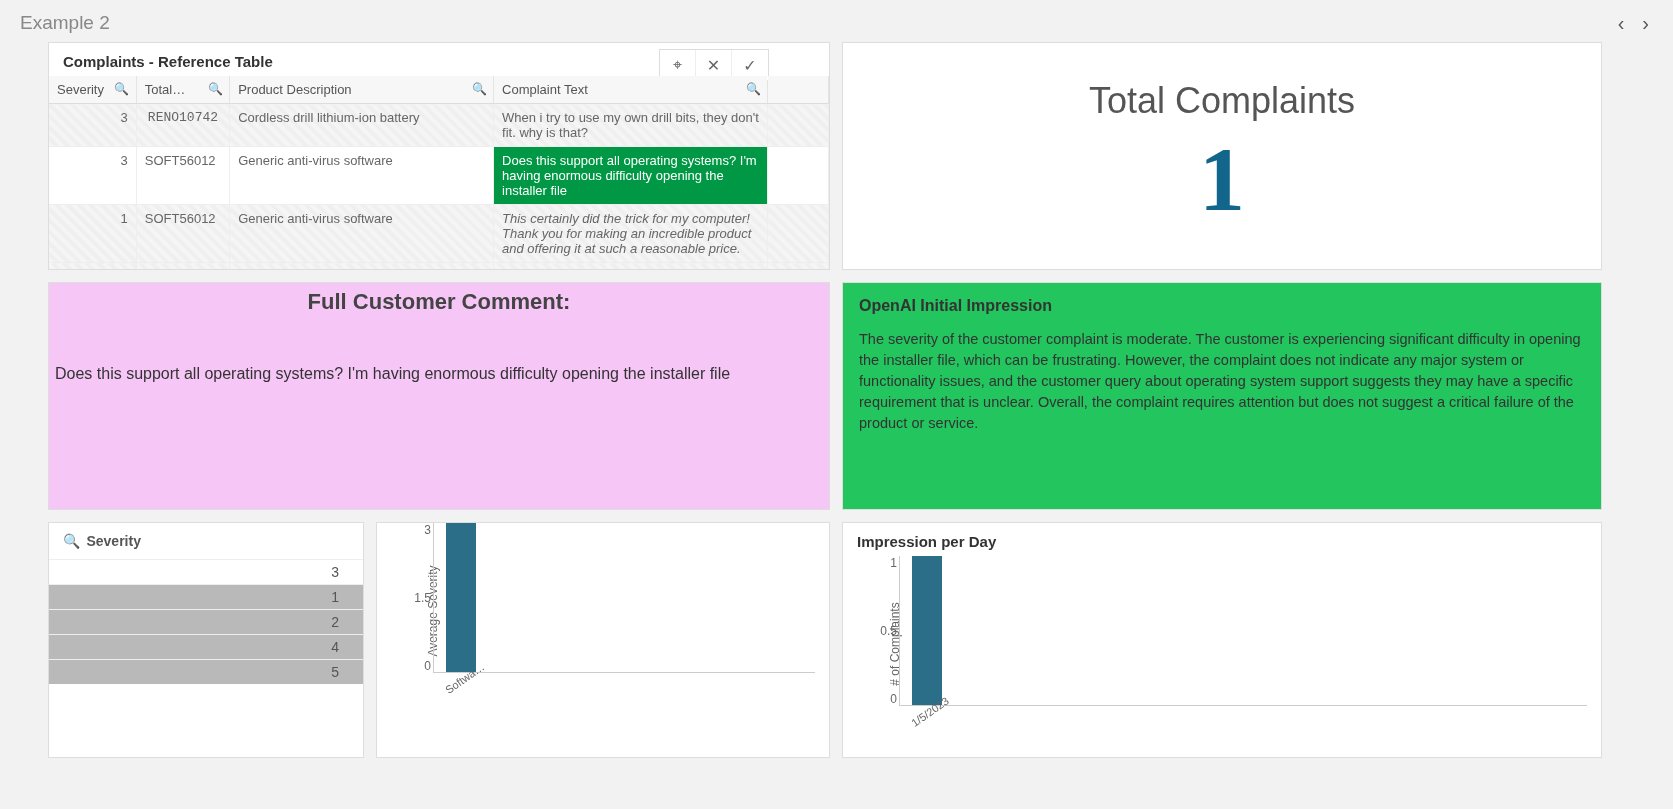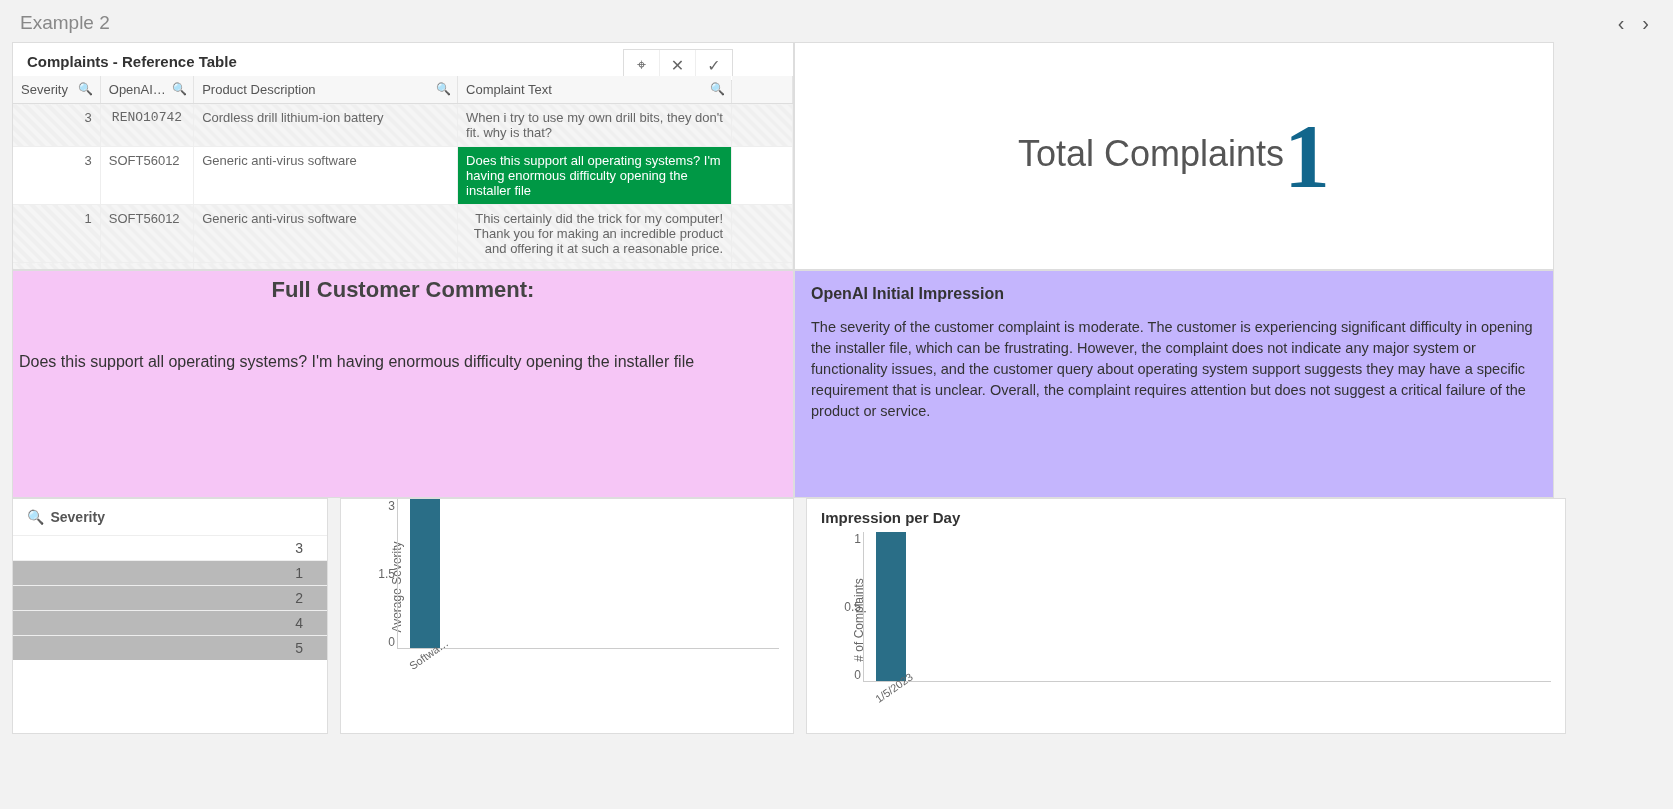--- a/index.html
+++ b/index.html
@@ -1,51 +1,51 @@
 <!DOCTYPE html>
 <html><head>
 <meta charset="utf-8">
 <style>
   * { box-sizing: border-box; margin: 0; padding: 0; }
   html, body { width: 1673px; height: 809px; font-family: "Segoe UI", Arial, sans-serif; background: #f2f2f2; color: #333; }
   .page-title { font-size: 19px; color: #888; padding: 12px 20px 8px 20px; font-weight: 400; }
   .nav-arrows { position: absolute; top: 10px; right: 18px; display: flex; gap: 6px; color: #555; }
   .nav-arrows span { font-size: 20px; cursor: pointer; padding: 2px 6px; }
 
-  .grid { display: grid; grid-template-columns: 782px 760px; grid-template-rows: 228px 228px 236px; padding: 0 12px 12px 12px; }
+  .grid { display: grid; grid-template-columns: 782px 760px; grid-template-rows: 228px 228px 236px; gap: 12px; padding: 0 12px 12px 12px; margin-left: 36px; }
   .cell { background: #fff; border: 1px solid #ddd; position: relative; overflow: hidden; }
 
   
   .card-title { font-size: 15px; font-weight: 700; padding: 10px 14px 6px 14px; color: #333; }
 
   
   #complaints-card { grid-column: 1; grid-row: 1; }
   .table-toolbar { position: absolute; top: 6px; right: 60px; display: flex; border: 1px solid #ddd; background: #fff; }
   .table-toolbar .btn { width: 36px; height: 30px; display:flex; align-items:center; justify-content:center; color:#666; cursor:pointer; border-right:1px solid #eee; }
   .table-toolbar .btn:last-child { border-right:none; }
   table.ref { width: 100%; table-layout: fixed; border-collapse: collapse; font-size: 13px; }
   table.ref th { text-align: left; font-weight: 400; color:#555; background:#f7f7f7; border-bottom:1px solid #ddd; padding: 6px 8px; position: relative; border-right:1px solid #e4e4e4; }
   table.ref td { padding: 6px 8px; vertical-align: top; border-bottom:1px solid #eee; color:#666; border-right:1px solid #eee; }
   .search-icon { position:absolute; right:6px; top:6px; color:#bbb; font-size:12px; }
   tr.dim td { background: repeating-linear-gradient(45deg,#f5f5f5,#f5f5f5 4px,#efefef 4px,#efefef 8px); }
   tr td.sel { background:#009845 !important; color:#fff; }
   col.c1{width:86px;} col.c2{width:92px;} col.c3{width:260px;} col.c4{width:270px;} col.c5{width:60px;}
 
   
-  #total-card { grid-column:2; grid-row:1; display:flex; flex-direction:row; align-items:center; justify-content:center; }
+  #total-card { grid-column:2; grid-row:1; display:flex; flex-direction:column; align-items:center; justify-content:center; }
   #total-card .label { font-size:36px; color:#555; margin-bottom:4px; font-weight:400;}
   #total-card .value { font-size:92px; color:#12668c; font-weight:700; font-family: Georgia, serif; }
 
   
   #comment-card { grid-column:1; grid-row:2; background:#f6c6f6; background:linear-gradient(#f6c6f6,#f6c6f6); padding: 6px; }
   #comment-card .ttl { text-align:center; font-size:22px; font-weight:700; color:#444; margin-bottom:50px; }
   #comment-card .body { font-size:16px; color:#333; }
 
   
-  #ai-card { grid-column:2; grid-row:2; background:#c4b5fd; padding: 14px 16px; }
+  #ai-card { grid-column:2; grid-row:2; background:#22c55e; padding: 14px 16px; }
   #ai-card .ttl { font-size:16px; font-weight:700; color:#333; margin-bottom:14px; }
   #ai-card .body { font-size:14.5px; color:#333; line-height:1.45; }
 
   
   .bottom-row { grid-column: 1 / span 2; grid-row:3; display:grid; grid-template-columns: 316px 454px 760px; gap:12px; }
   .filter-card .hdr { padding:10px 14px; color:#555; font-weight:700; font-size:14px; display:flex; align-items:center; gap:6px; }
   .filter-list { display:flex; flex-direction:column; }
   .filter-list .item { text-align:right; padding:4px 24px; font-size:14px; color:#555; border-top:1px solid #eee; background:#b9b9b9; }
   .filter-list .item.active { background:#fff; }
 
@@ -88,21 +88,21 @@
       <colgroup>
           <col class="c1">
           <col class="c2">
           <col class="c3">
           <col class="c4">
           <col class="c5">
         </colgroup>
       <thead>
           <tr>
         <th><span>Severity</span><span class="search-icon">🔍</span></th>
-        <th><span>OpenAI…</span><span class="search-icon">🔍</span></th>
+        <th><span>Total…</span><span class="search-icon">🔍</span></th>
         <th><span>Product Description</span><span class="search-icon">🔍</span></th>
         <th><span>Complaint Text</span><span class="search-icon">🔍</span></th>
         <th></th>
       </tr>
         </thead>
       <tbody id="tbody">
           <tr class="dim">
             <td style="text-align: right;">3</td>
             <td style="text-align: center; font-family: Liberation Mono, monospace;">RENO10742</td>
             <td style="text-align: left;">Cordless drill lithium-ion battery</td>
@@ -113,21 +113,21 @@
             <td style="text-align: right;">3</td>
             <td style="text-align: left;">SOFT56012</td>
             <td style="text-align: left;">Generic anti-virus software</td>
             <td class="sel" style="text-align: left;">Does this support all operating systems? I'm having enormous difficulty opening the installer file</td>
             <td></td>
           </tr>
           <tr class="dim">
             <td style="text-align: right;">1</td>
             <td style="text-align: left;">SOFT56012</td>
             <td style="text-align: left;">Generic anti-virus software</td>
-            <td style="text-align: right;">This certainly did the trick for my computer! Thank you for making an incredible product and offering it at such a reasonable price.</td>
+            <td style="text-align: left; font-style: italic;">This certainly did the trick for my computer! Thank you for making an incredible product and offering it at such a reasonable price.</td>
             <td></td>
           </tr>
           <tr class="dim">
             <td style="text-align: right;">1</td>
             <td style="text-align: left;">SOFT70207</td>
             <td style="text-align: left;">Enterprise VPN</td>
             <td style="text-align: left;">perfect</td>
             <td></td>
           </tr>
         </tbody>

